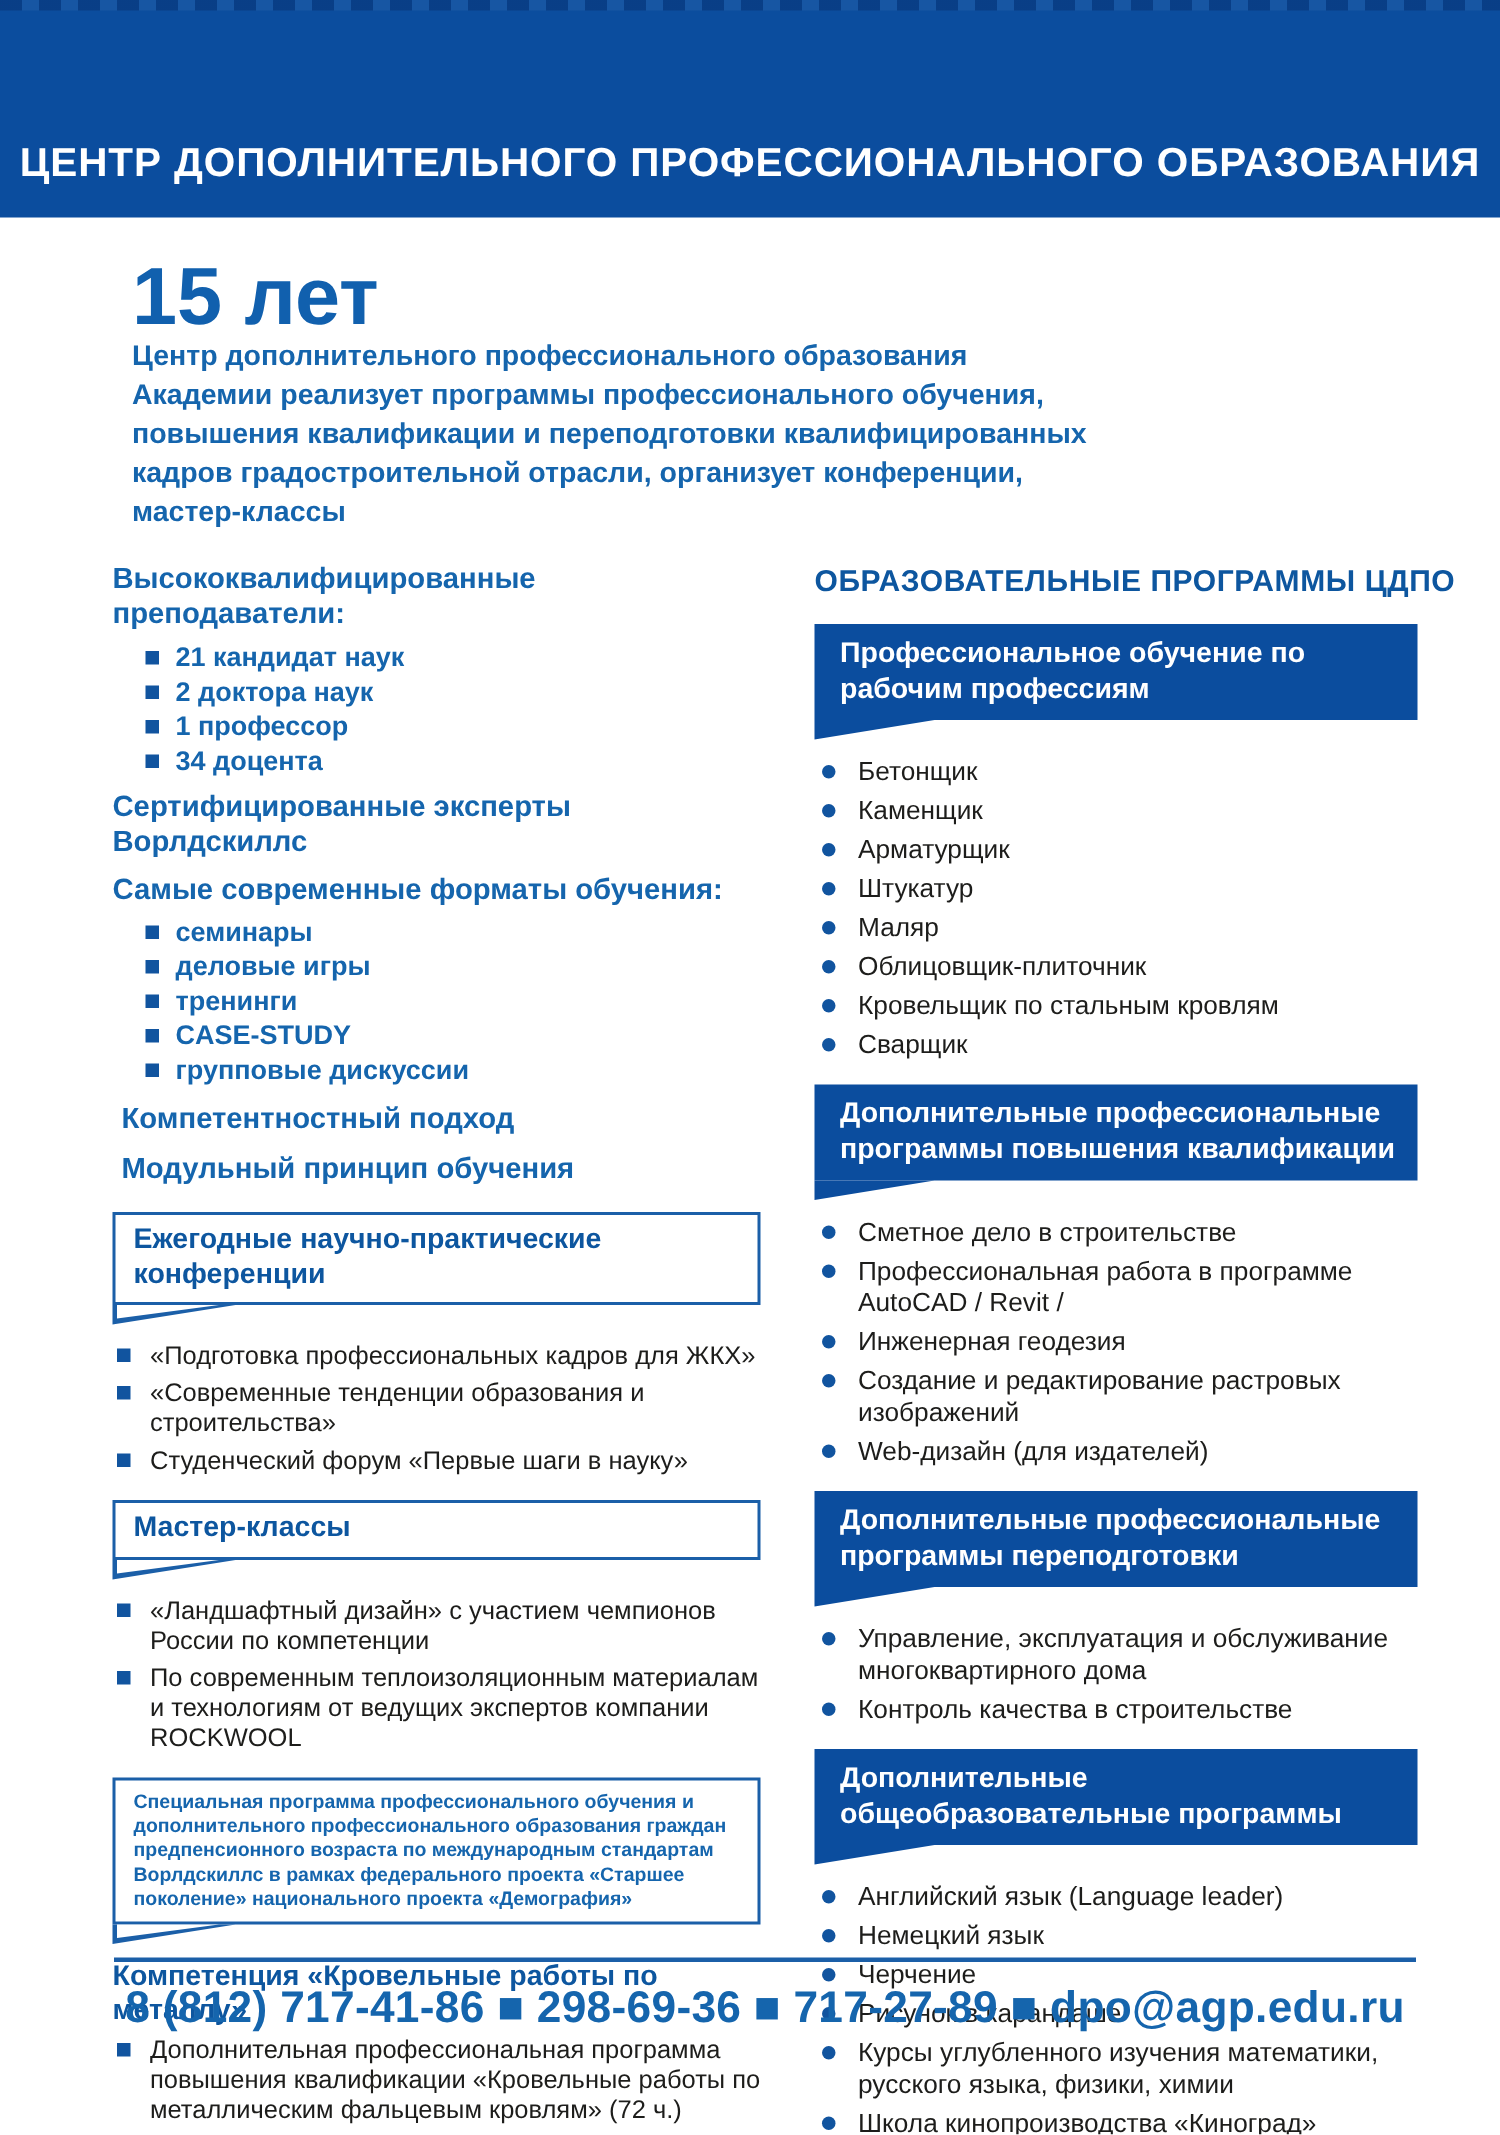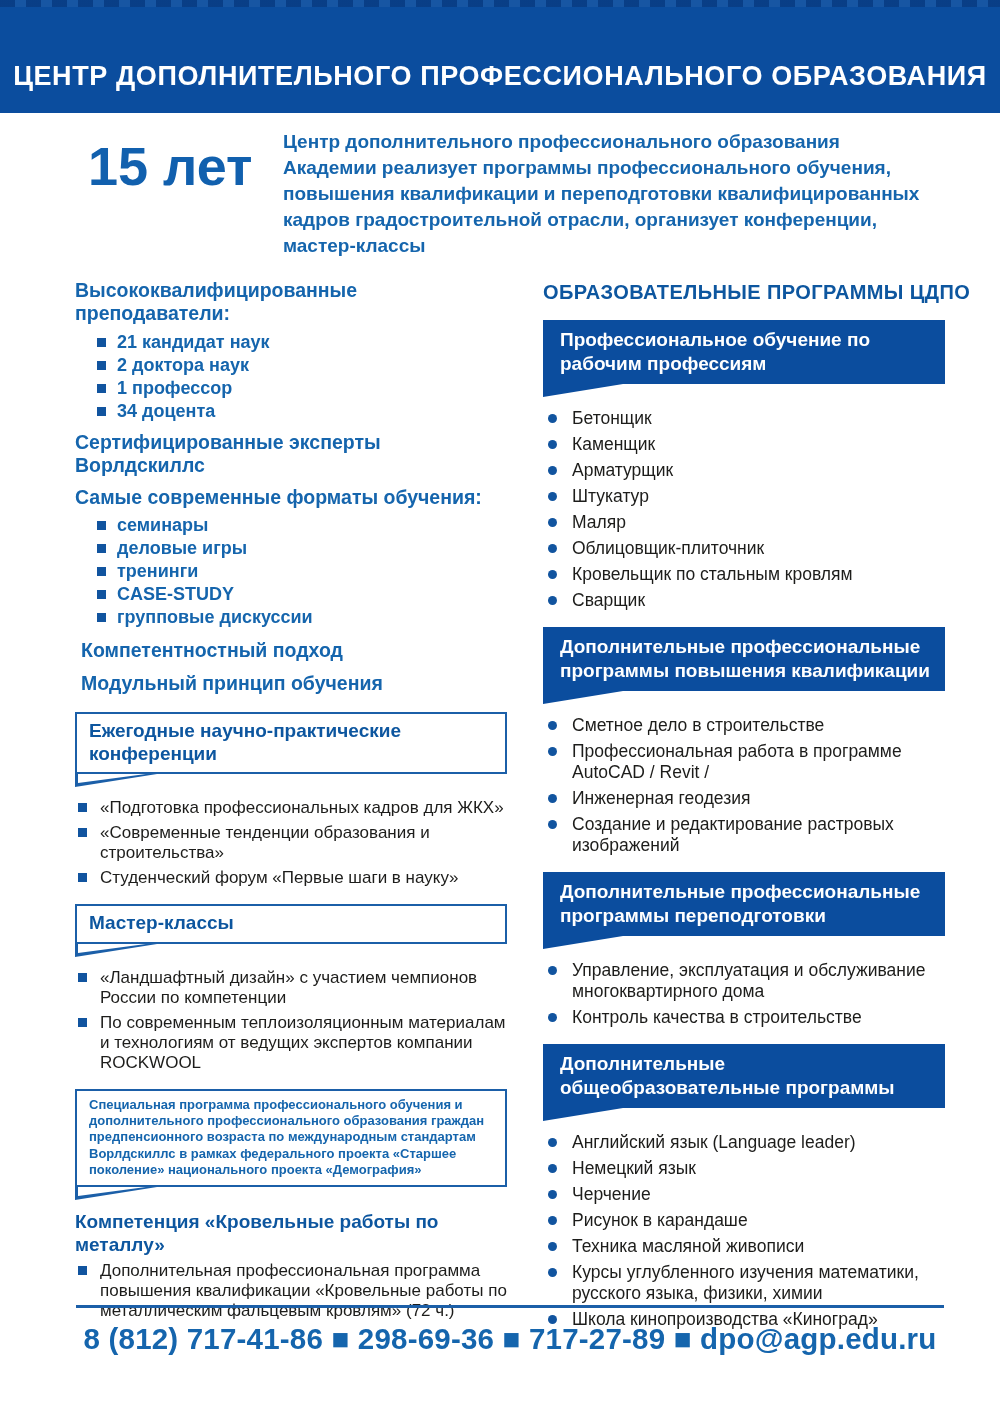--- a/index.html
+++ b/index.html
@@ -9,27 +9,27 @@
     --title-blue:#0d569f;
     --marker-blue:#11549f;
     --text-dark:#1d1d1b;
   }
   *{box-sizing:border-box;margin:0;padding:0;}
   html,body{background:#fff;}
   body{font-family:"Liberation Sans",sans-serif;}
   .page{position:relative;width:1000px;height:1423px;background:#fff;overflow:hidden;margin:0 auto;}
 
   
-  .band{position:relative;height:113px;background:var(--band-blue);display:flex;align-items:flex-end;justify-content:center;}
+  .band{position:relative;height:145px;background:var(--band-blue);display:flex;align-items:flex-end;justify-content:center;}
   .band::before{content:"";position:absolute;top:0;left:0;right:0;height:7px;
     background:repeating-linear-gradient(90deg,rgba(0,10,50,.22) 0 15px,rgba(255,255,255,.05) 15px 26px);}
   .band-title{color:#fff;font-weight:bold;font-size:27px;letter-spacing:.6px;padding-bottom:21px;white-space:nowrap;}
 
   
-  .intro{display:flex;padding:16px 58px 0 88px;align-items:flex-start;}
+  .intro{display:flex;padding:16px 58px 0 88px;align-items:flex-start;flex-direction:column;}
   .years{color:#1160ae;font-weight:bold;font-size:54px;letter-spacing:0;line-height:1;margin-top:10px;width:195px;flex:none;}
   .intro-text{color:var(--heading-blue);font-weight:bold;font-size:19px;line-height:1.37;max-width:650px;}
 
   
   .cols{display:flex;gap:36px;padding:12px 58px 0 75px;}
   .col-left{width:432px;flex:none;}
   .col-right{width:402px;flex:none;}
 
   
   .lh{color:var(--heading-blue);font-weight:bold;font-size:19.5px;line-height:1.2;margin:8px 0 5px;}
@@ -150,35 +150,35 @@
           <div class="rl-item"><span>Кровельщик по стальным кровлям</span></div>
           <div class="rl-item"><span>Сварщик</span></div>
         </div>
 
       <div class="ribbon">Дополнительные профессиональные программы повышения квалификации</div>
       <div class="rl-list">
           <div class="rl-item"><span>Сметное дело в строительстве</span></div>
           <div class="rl-item"><span>Профессиональная работа в программе AutoCAD / Revit /</span></div>
           <div class="rl-item"><span>Инженерная геодезия</span></div>
           <div class="rl-item"><span>Создание и редактирование растровых изображений</span></div>
+          <div class="rl-item"><span>Web-дизайн (для издателей)</span></div>
         </div>
 
       <div class="ribbon">Дополнительные профессиональные программы переподготовки</div>
       <div class="rl-list">
           <div class="rl-item"><span>Управление, эксплуатация и обслуживание многоквартирного дома</span></div>
           <div class="rl-item"><span>Контроль качества в строительстве</span></div>
         </div>
 
       <div class="ribbon">Дополнительные общеобразовательные программы</div>
       <div class="rl-list">
           <div class="rl-item"><span>Английский язык (Language leader)</span></div>
           <div class="rl-item"><span>Немецкий язык</span></div>
           <div class="rl-item"><span>Черчение</span></div>
           <div class="rl-item"><span>Рисунок в карандаше</span></div>
-          <div class="rl-item"><span>Техника масляной живописи</span></div>
           <div class="rl-item"><span>Курсы углубленного изучения математики, русского языка, физики, химии</span></div>
           <div class="rl-item"><span>Школа кинопроизводства «Киноград»</span></div>
         </div>
 
     </div>
   </div>
 
   <div class="footer">
     <div class="contacts">8 (812) 717-41-86 ■ 298-69-36 ■ 717-27-89 ■ dpo@agp.edu.ru</div>
   </div>

